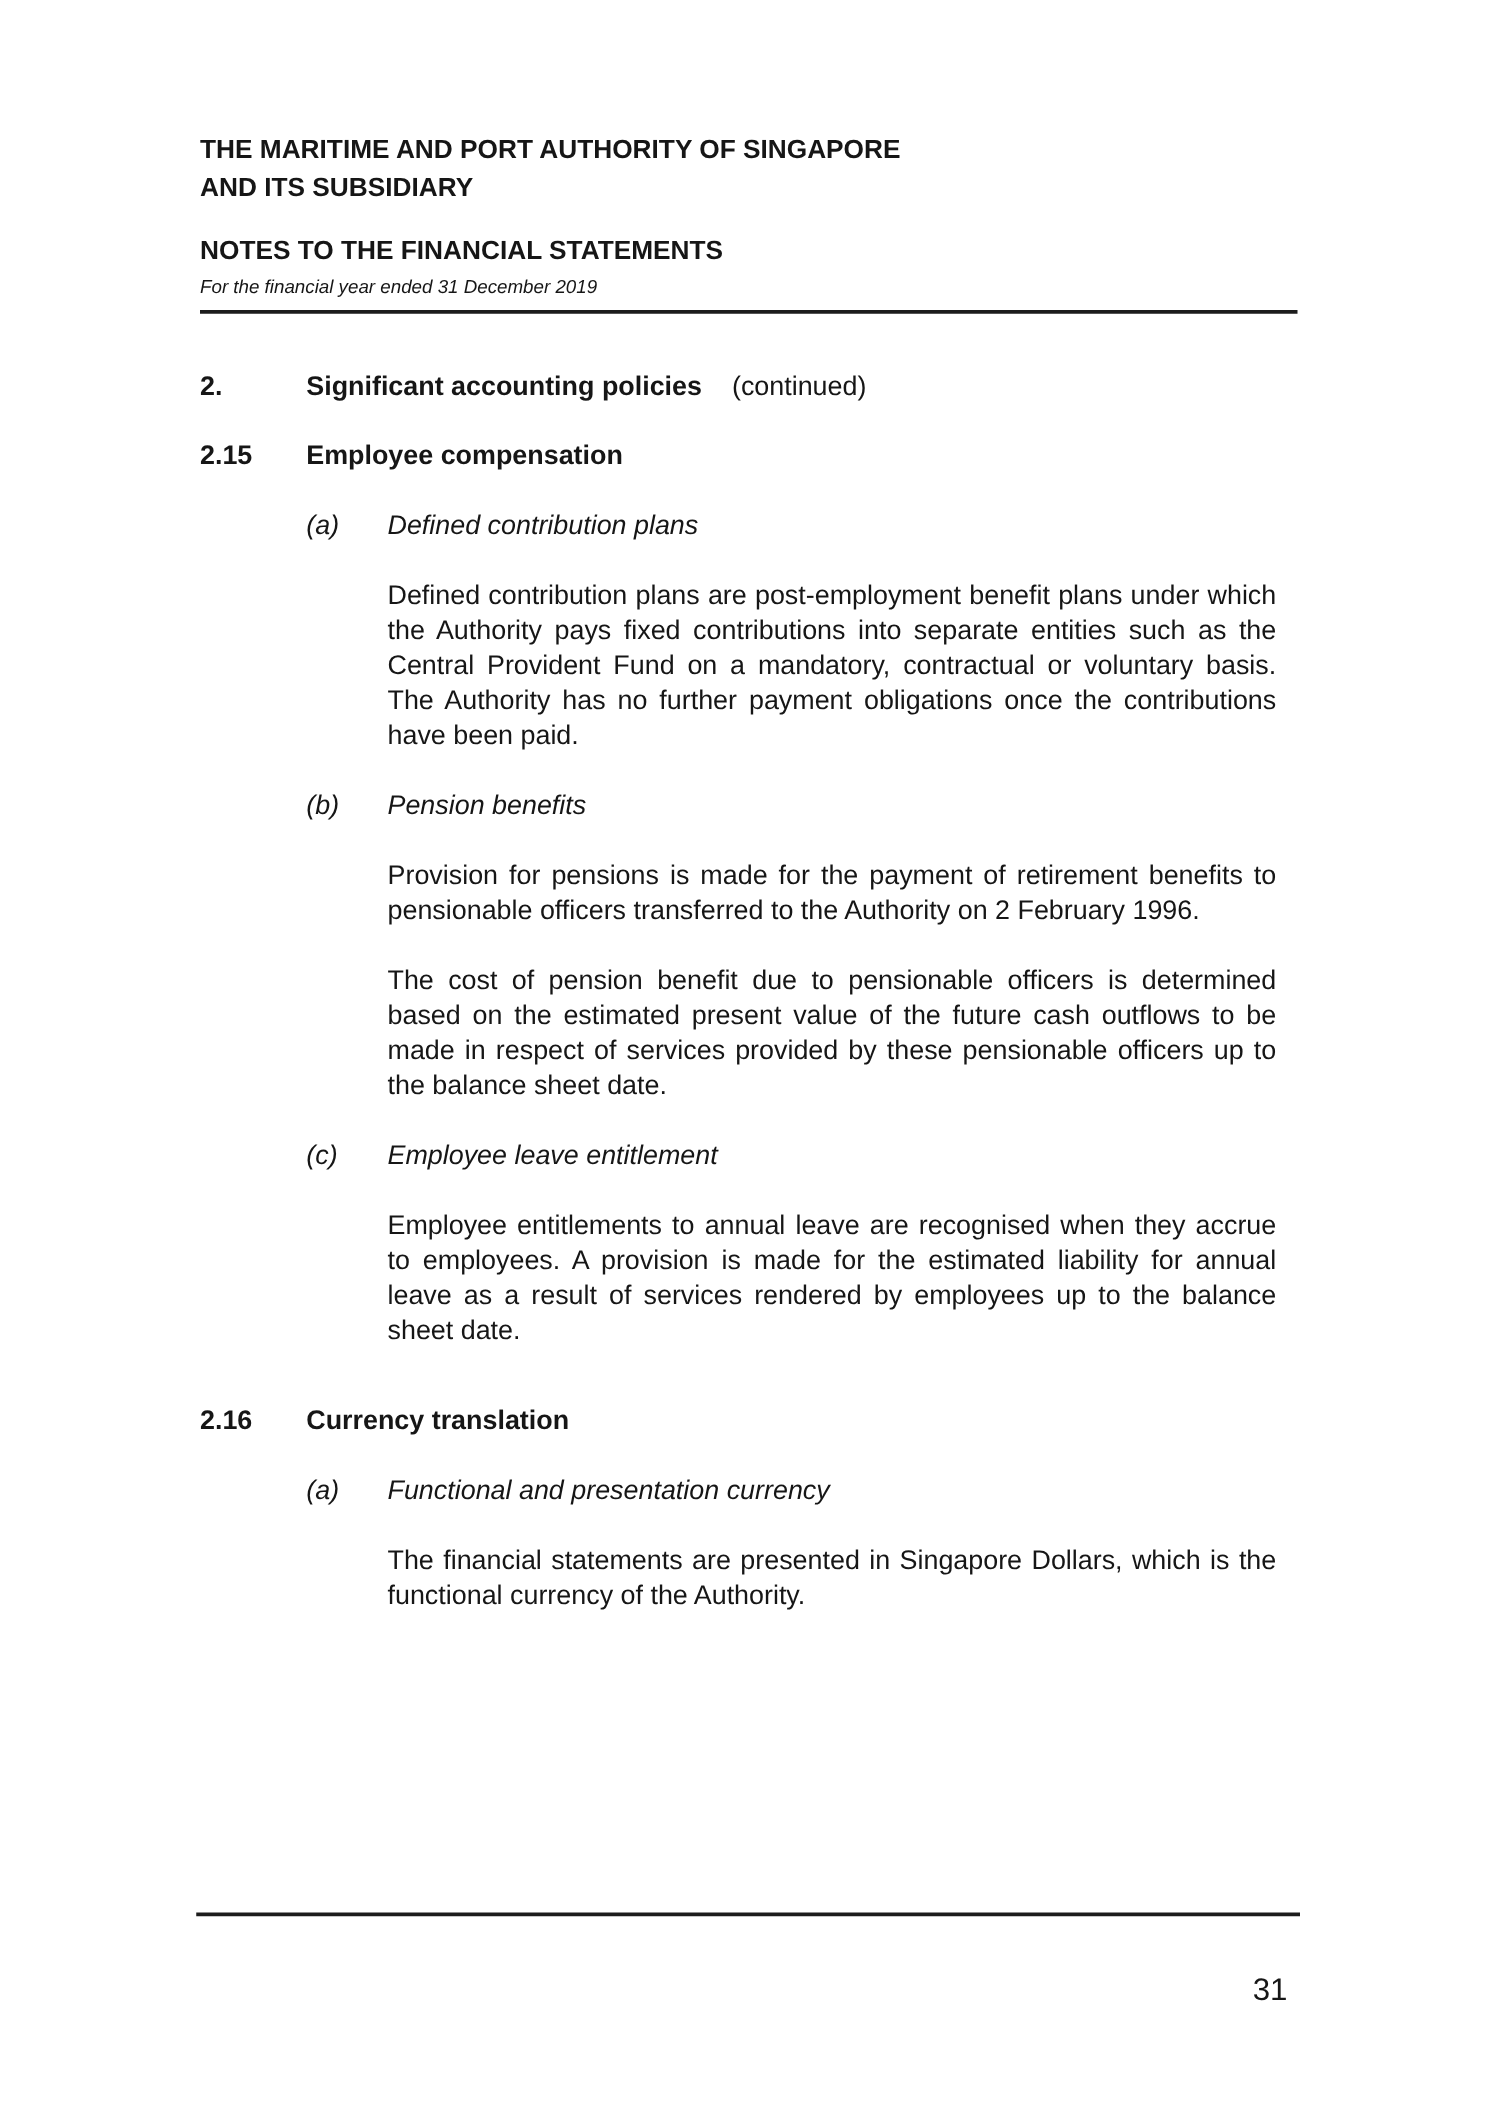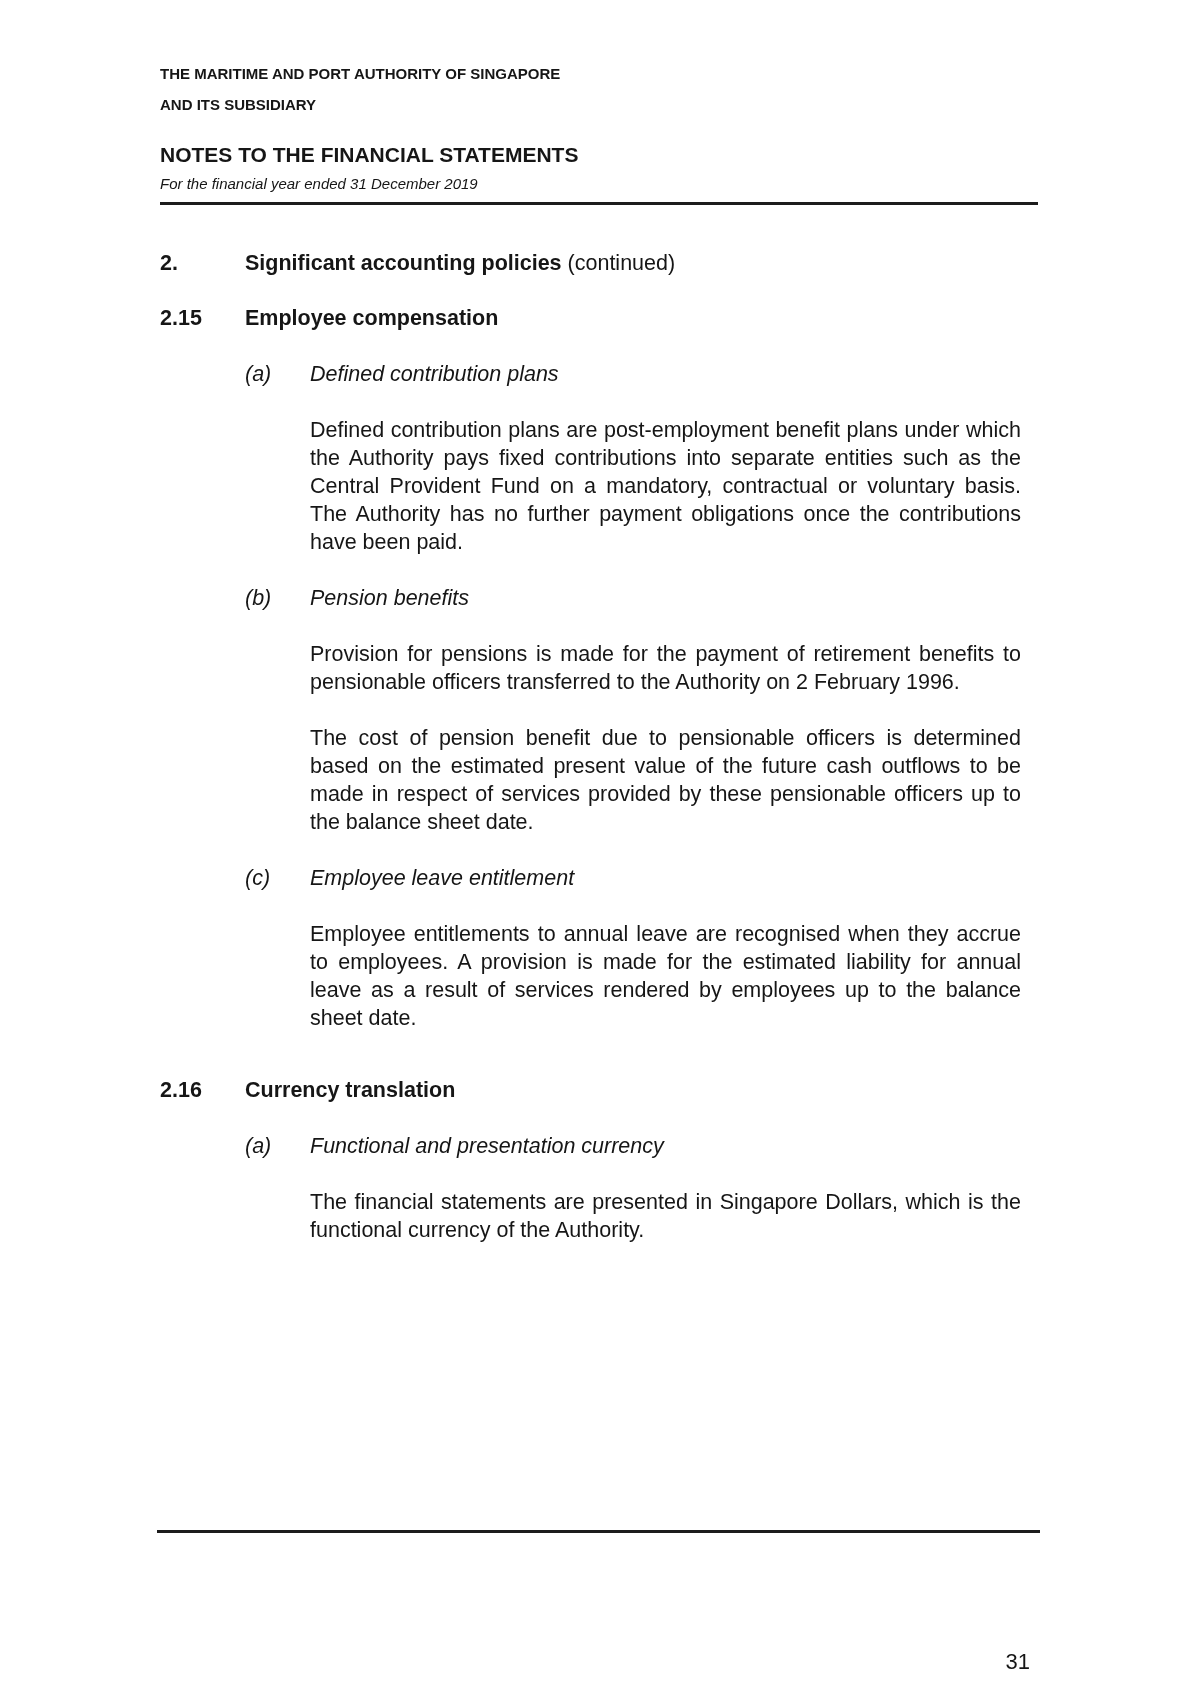--- a/index.html
+++ b/index.html
@@ -16,23 +16,23 @@
     font-size: 21.5px;
     line-height: 28px;
   }
   .content {
     position: absolute;
     left: 160px;
     top: 0;
     width: 878px;
   }
   .org-title {
-    margin-top: 58px;
+    margin-top: 104px;
     font-weight: bold;
-    font-size: 15px;
+    font-size: 21px;
     line-height: 31px;
   }
   .doc-title {
     margin-top: 20px;
     font-weight: bold;
     font-size: 21px;
     line-height: 29px;
   }
   .doc-subtitle {
     font-style: italic;
@@ -49,21 +49,21 @@
     display: flex;
     margin-top: 44px;
   }
   .section-row.tight { margin-top: 27px; }
   .sec-num {
     flex: none;
     width: 85px;
     font-weight: bold;
   }
   .sec-title { font-weight: bold; }
-  .sec-suffix { font-weight: normal; margin-left: 0; }
+  .sec-suffix { font-weight: normal; margin-left: 18px; }
   .intro-para {
     margin: 27px 0 0 85px;
     text-align: justify;
   }
   .sub-row {
     display: flex;
     margin: 28px 0 0 85px;
     font-style: italic;
   }
   .sub-label { flex: none; width: 65px; }
@@ -77,24 +77,24 @@
     left: 157px;
     top: 1530px;
     width: 883px;
     border: none;
     border-top: 3px solid #1c1c1c;
     margin: 0;
   }
   .page-number {
     position: absolute;
     left: 157px;
-    top: 1648px;
+    top: 1578px;
     width: 873px;
     text-align: right;
-    font-size: 22px;
+    font-size: 25px;
   }
 </style>
 </head>
 <body>
 
 <div class="content">
 
   <div class="org-title">
     <div>THE MARITIME AND PORT AUTHORITY OF SINGAPORE</div>
     <div>AND ITS SUBSIDIARY</div>

